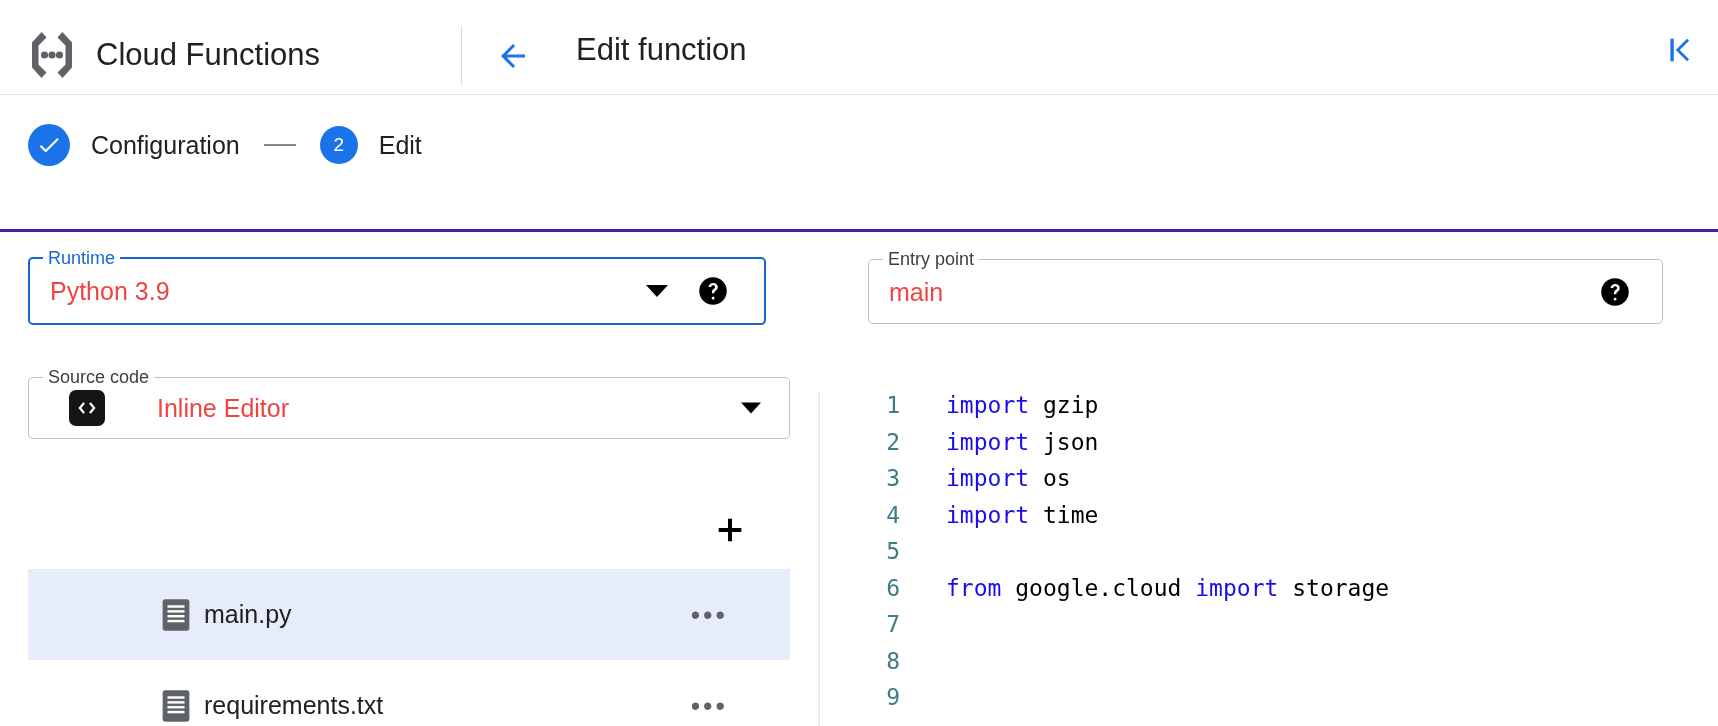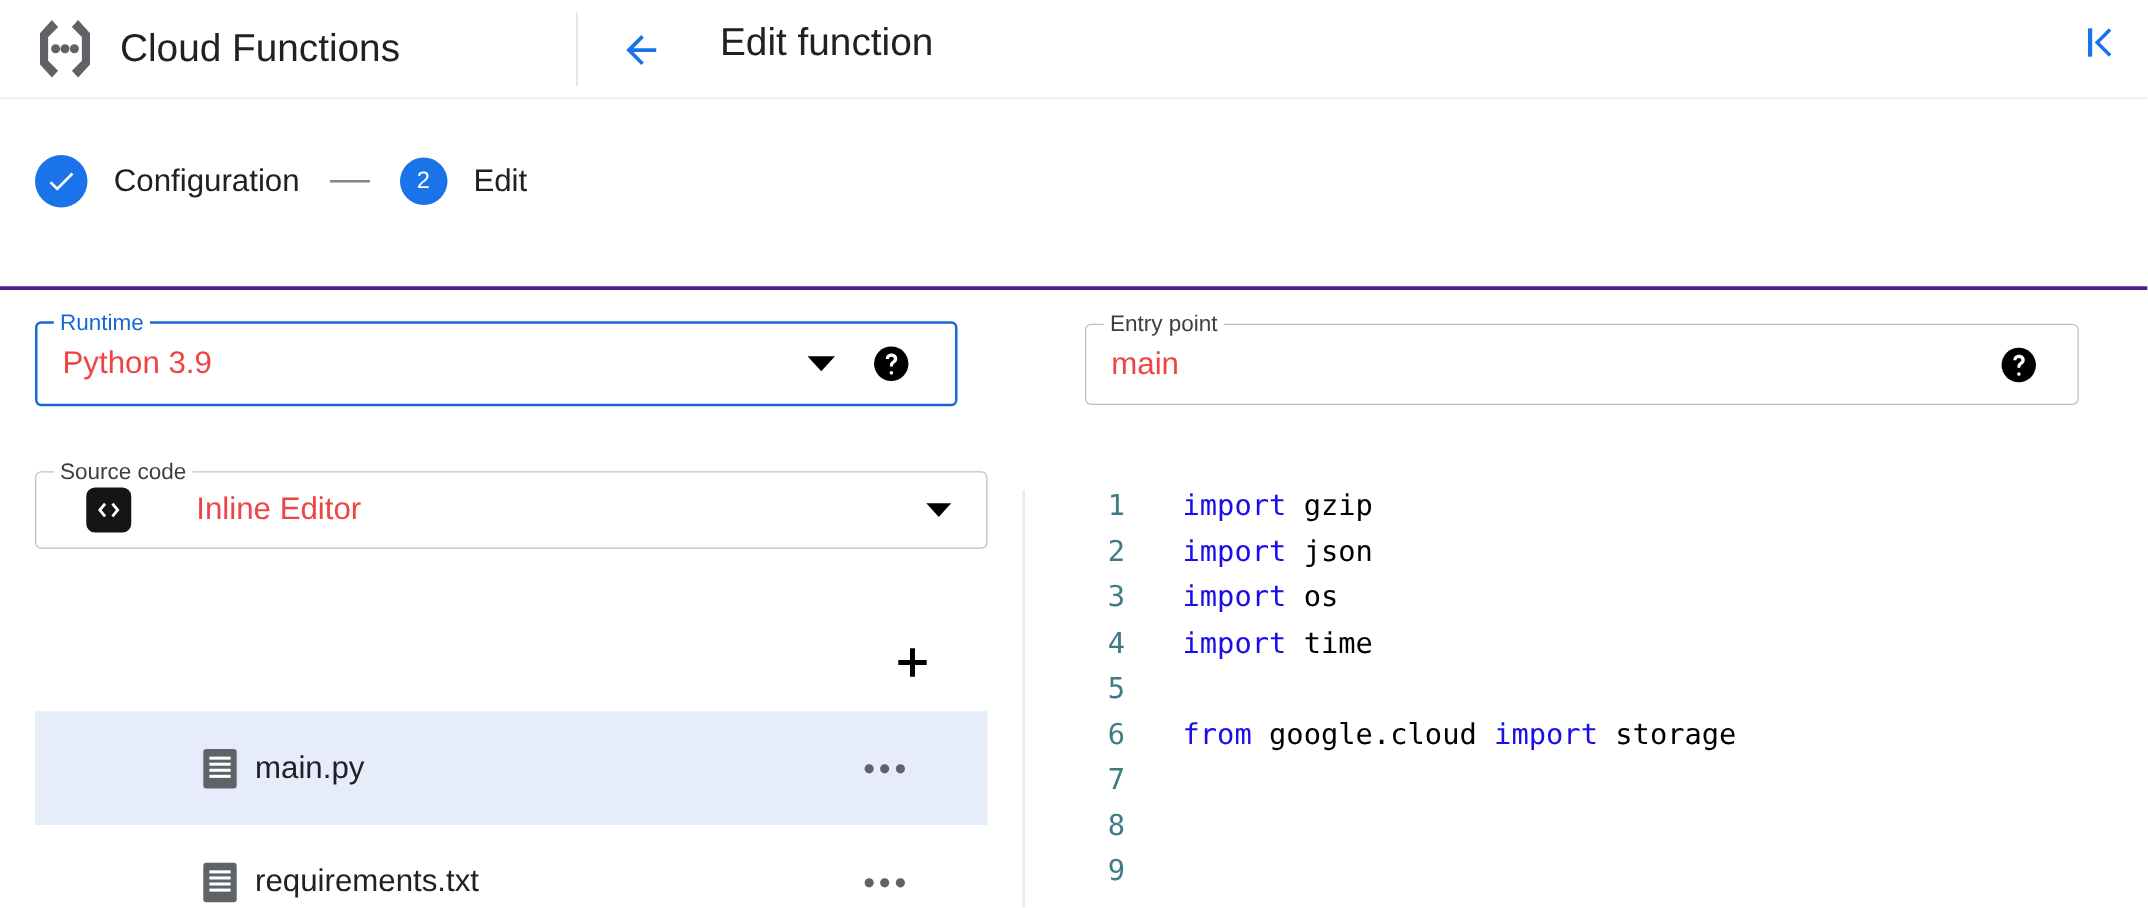--- a/index.html
+++ b/index.html
@@ -13,21 +13,21 @@
     overflow: hidden;
     font-family: "Liberation Sans", sans-serif;
     color: #202124;
     -webkit-font-smoothing: antialiased;
   }
   .page { position: relative; width: 1718px; height: 726px; }
 
   
   .header {
     position: absolute;
-    left: 0; top: 0;
+    left: 0; top: 16px;
     width: 1718px; height: 79px;
     background: #fff;
     border-bottom: 1px solid #e4e6e8;
     box-sizing: border-box;
   }
   .brand {
     position: absolute;
     left: 24px; top: 8px;
     display: flex; align-items: center;
     height: 62px;

